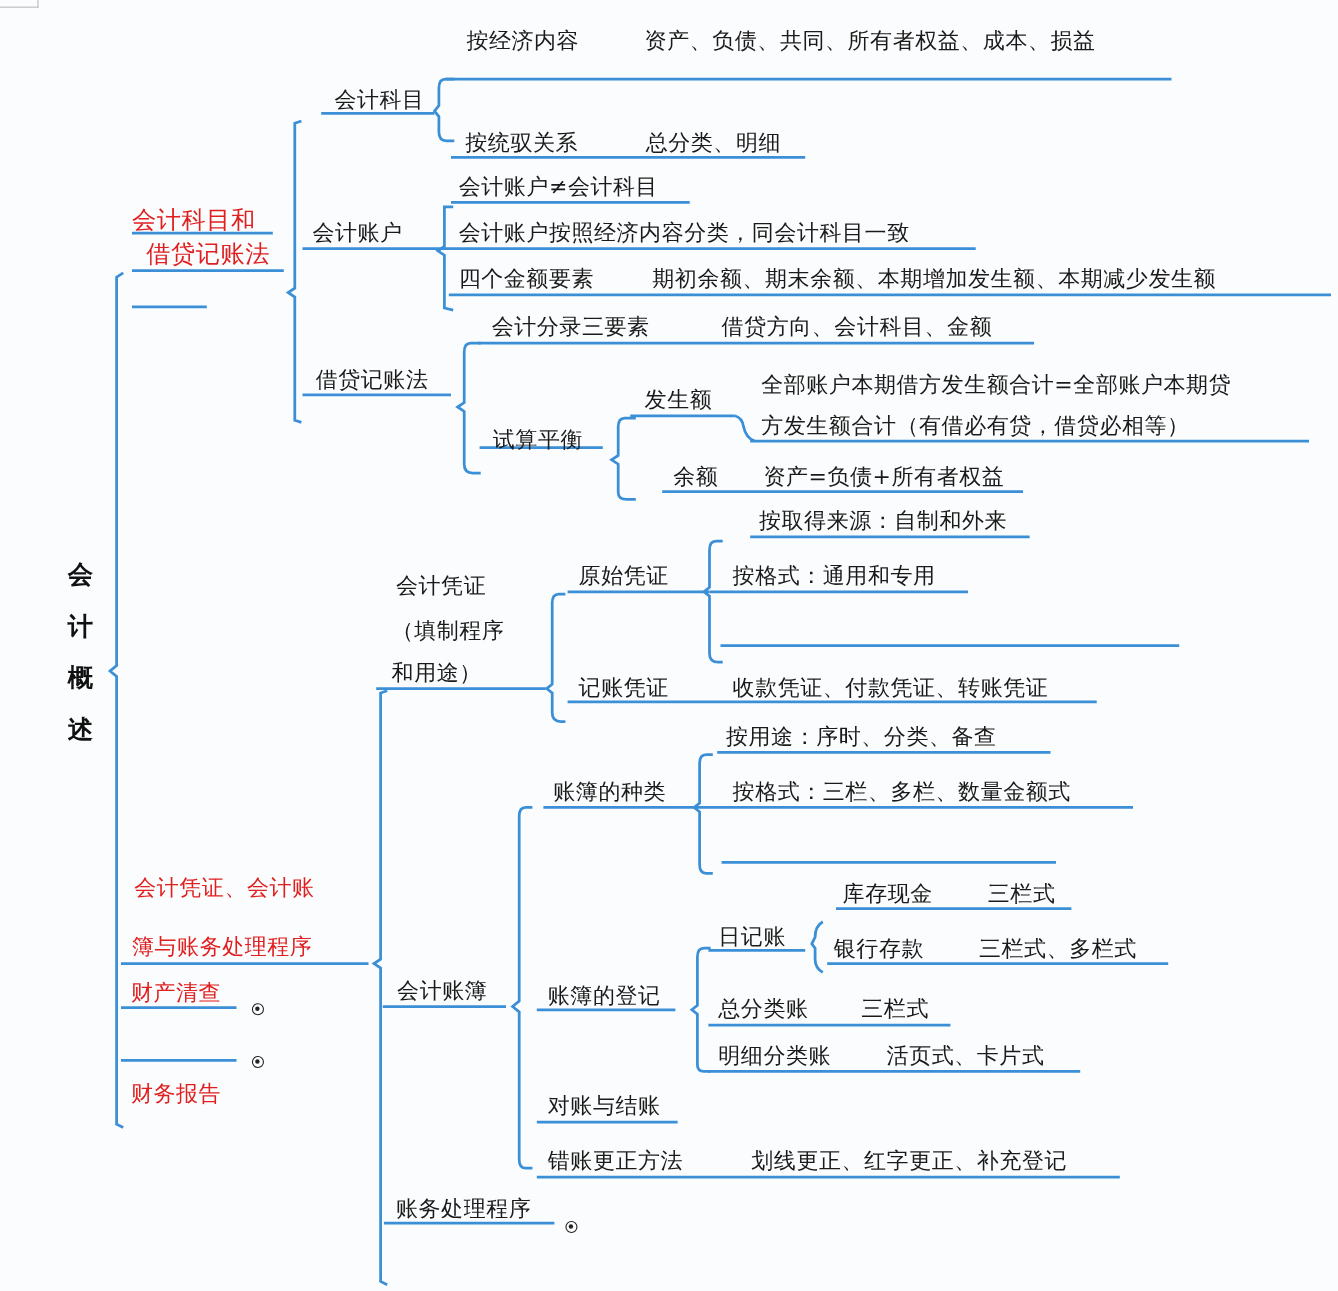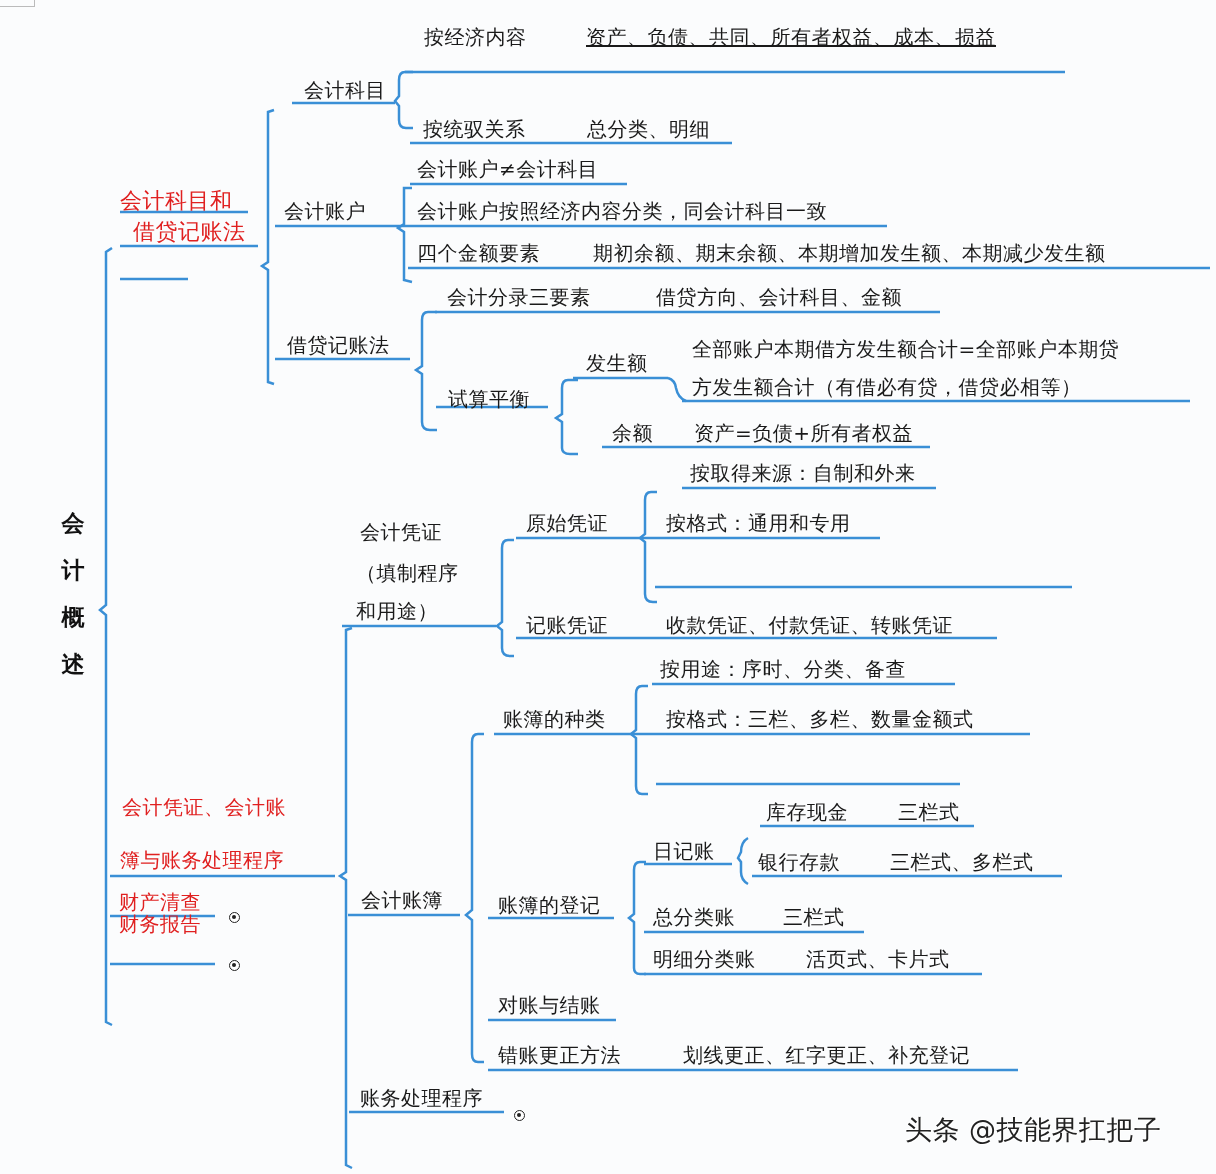--- a/index.html
+++ b/index.html
@@ -118,21 +118,21 @@
   <div class="root">会
 计
 概
 述</div>
 
   <div class="t red" style="left:120px;top:189px;font-size:22px;">会计科目和</div>
   <div class="t red" style="left:133px;top:220px;font-size:22px;">借贷记账法</div>
 
   <div class="t" style="left:304px;top:78px;">会计科目</div>
   <div class="t" style="left:424px;top:25px;">按经济内容</div>
-  <div class="t" style="left:586px;top:25px;text-decoration:underline;">资产、负债、共同、所有者权益、成本、损益</div>
+  <div class="t" style="left:586px;top:25px;">资产、负债、共同、所有者权益、成本、损益</div>
   <div class="t" style="left:423px;top:117px;">按统驭关系</div>
   <div class="t" style="left:587px;top:117px;">总分类、明细</div>
 
   <div class="t" style="left:284px;top:199px;">会计账户</div>
   <div class="t" style="left:417px;top:157px;">会计账户≠会计科目</div>
   <div class="t" style="left:417px;top:199px;">会计账户按照经济内容分类，同会计科目一致</div>
   <div class="t" style="left:417px;top:241px;">四个金额要素</div>
   <div class="t" style="left:593px;top:241px;">期初余额、期末余额、本期增加发生额、本期减少发生额</div>
 
   <div class="t" style="left:287px;top:333px;">借贷记账法</div>
@@ -175,17 +175,16 @@
 
   <div class="t" style="left:498px;top:993px;">对账与结账</div>
   <div class="t" style="left:498px;top:1043px;">错账更正方法</div>
   <div class="t" style="left:683px;top:1043px;">划线更正、红字更正、补充登记</div>
 
   <div class="t" style="left:360px;top:1086px;">账务处理程序</div>
   <div class="expand" style="left:514px;top:1110px;"></div>
 
   <div class="t red" style="left:119px;top:890px;">财产清查</div>
   <div class="expand" style="left:229px;top:912px;"></div>
-  <div class="t red" style="left:119px;top:912px;">财务报告</div>
+  <div class="t red" style="left:119px;top:982px;">财务报告</div>
   <div class="expand" style="left:229px;top:960px;"></div>
 
-  <div class="watermark">头条 @技能界扛把子</div>
 </div>
 
 </body></html>

